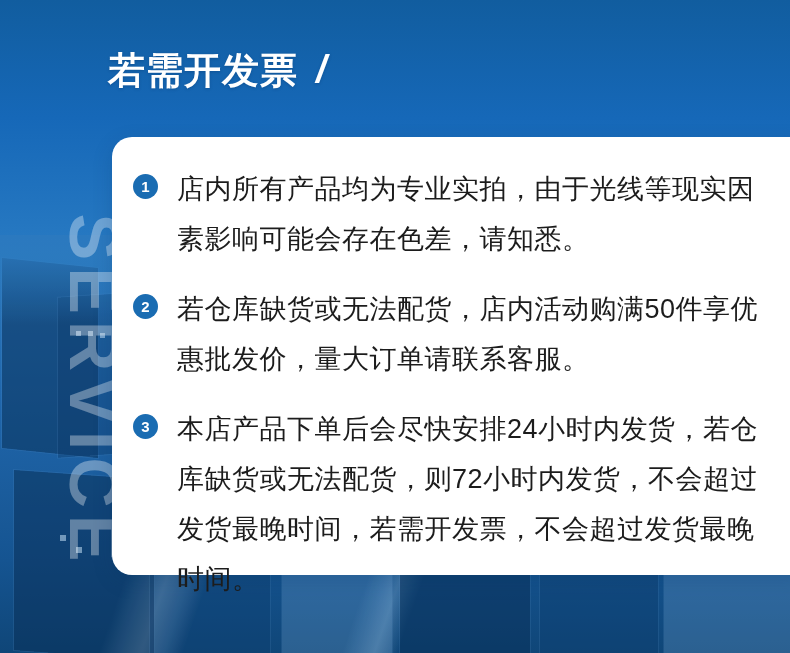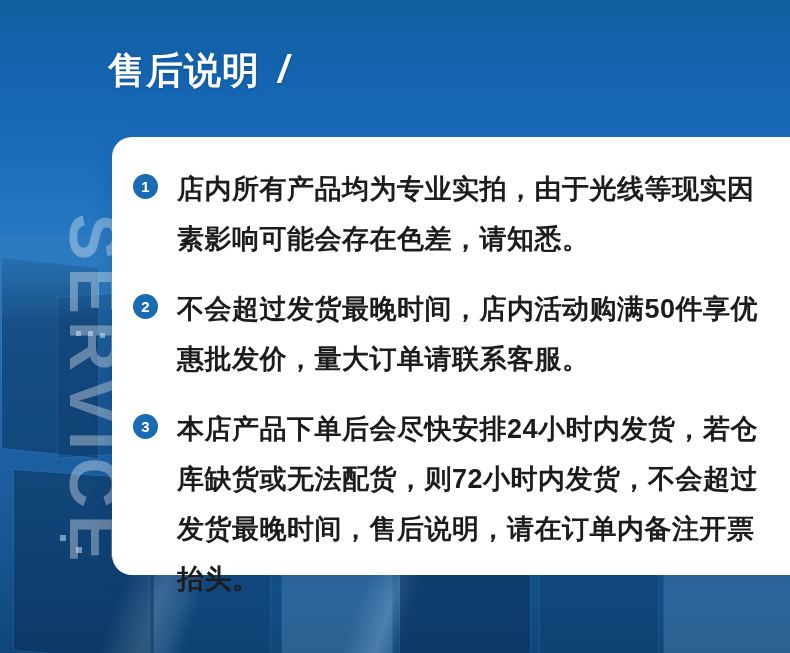--- a/index.html
+++ b/index.html
@@ -170,21 +170,21 @@
     margin-top: 10px;
   }
 
   .item-text {
     margin-left: 19px;
     font-size: 27px;
     line-height: 50px;
     color: #1c1c1c;
     letter-spacing: .5px;
     max-width: 590px;
-    font-weight: 700;
+    font-weight: 400;
   }
 </style>
 </head>
 <body>
 
 <div class="page">
 
   <div class="bg-sky"></div>
 
   <div class="bg-city">
@@ -230,38 +230,38 @@
       <div class="win" style="left:348px; top:330px; width:6px; height:6px;"></div>
       <div class="win" style="left:596px; top:306px; width:6px; height:6px;"></div>
       <div class="win" style="left:612px; top:320px; width:6px; height:6px;"></div>
     </div>
     <div class="fade-top"></div>
   </div>
 
   <div class="watermark">SERVICE</div>
 
   <div class="header">
-    <span class="cn-title">售后说明</span>
+    <span class="cn-title">若需开发票</span>
     <span class="slash">/</span>
   </div>
 
   <div class="card">
     <div class="list">
 
       <div class="item">
         <div class="num">1</div>
         <div class="item-text">店内所有产品均为专业实拍，由于光线等现实因素影响可能会存在色差，请知悉。</div>
       </div>
 
       <div class="item">
         <div class="num">2</div>
-        <div class="item-text">不会超过发货最晚时间，店内活动购满50件享优惠批发价，量大订单请联系客服。</div>
+        <div class="item-text">若仓库缺货或无法配货，店内活动购满50件享优惠批发价，量大订单请联系客服。</div>
       </div>
 
       <div class="item">
         <div class="num">3</div>
-        <div class="item-text">本店产品下单后会尽快安排24小时内发货，若仓库缺货或无法配货，则72小时内发货，不会超过发货最晚时间，售后说明，请在订单内备注开票抬头。</div>
+        <div class="item-text">本店产品下单后会尽快安排24小时内发货，若仓库缺货或无法配货，则72小时内发货，不会超过发货最晚时间，若需开发票，不会超过发货最晚时间。</div>
       </div>
 
     </div>
   </div>
 
 </div>
 
 </body></html>

